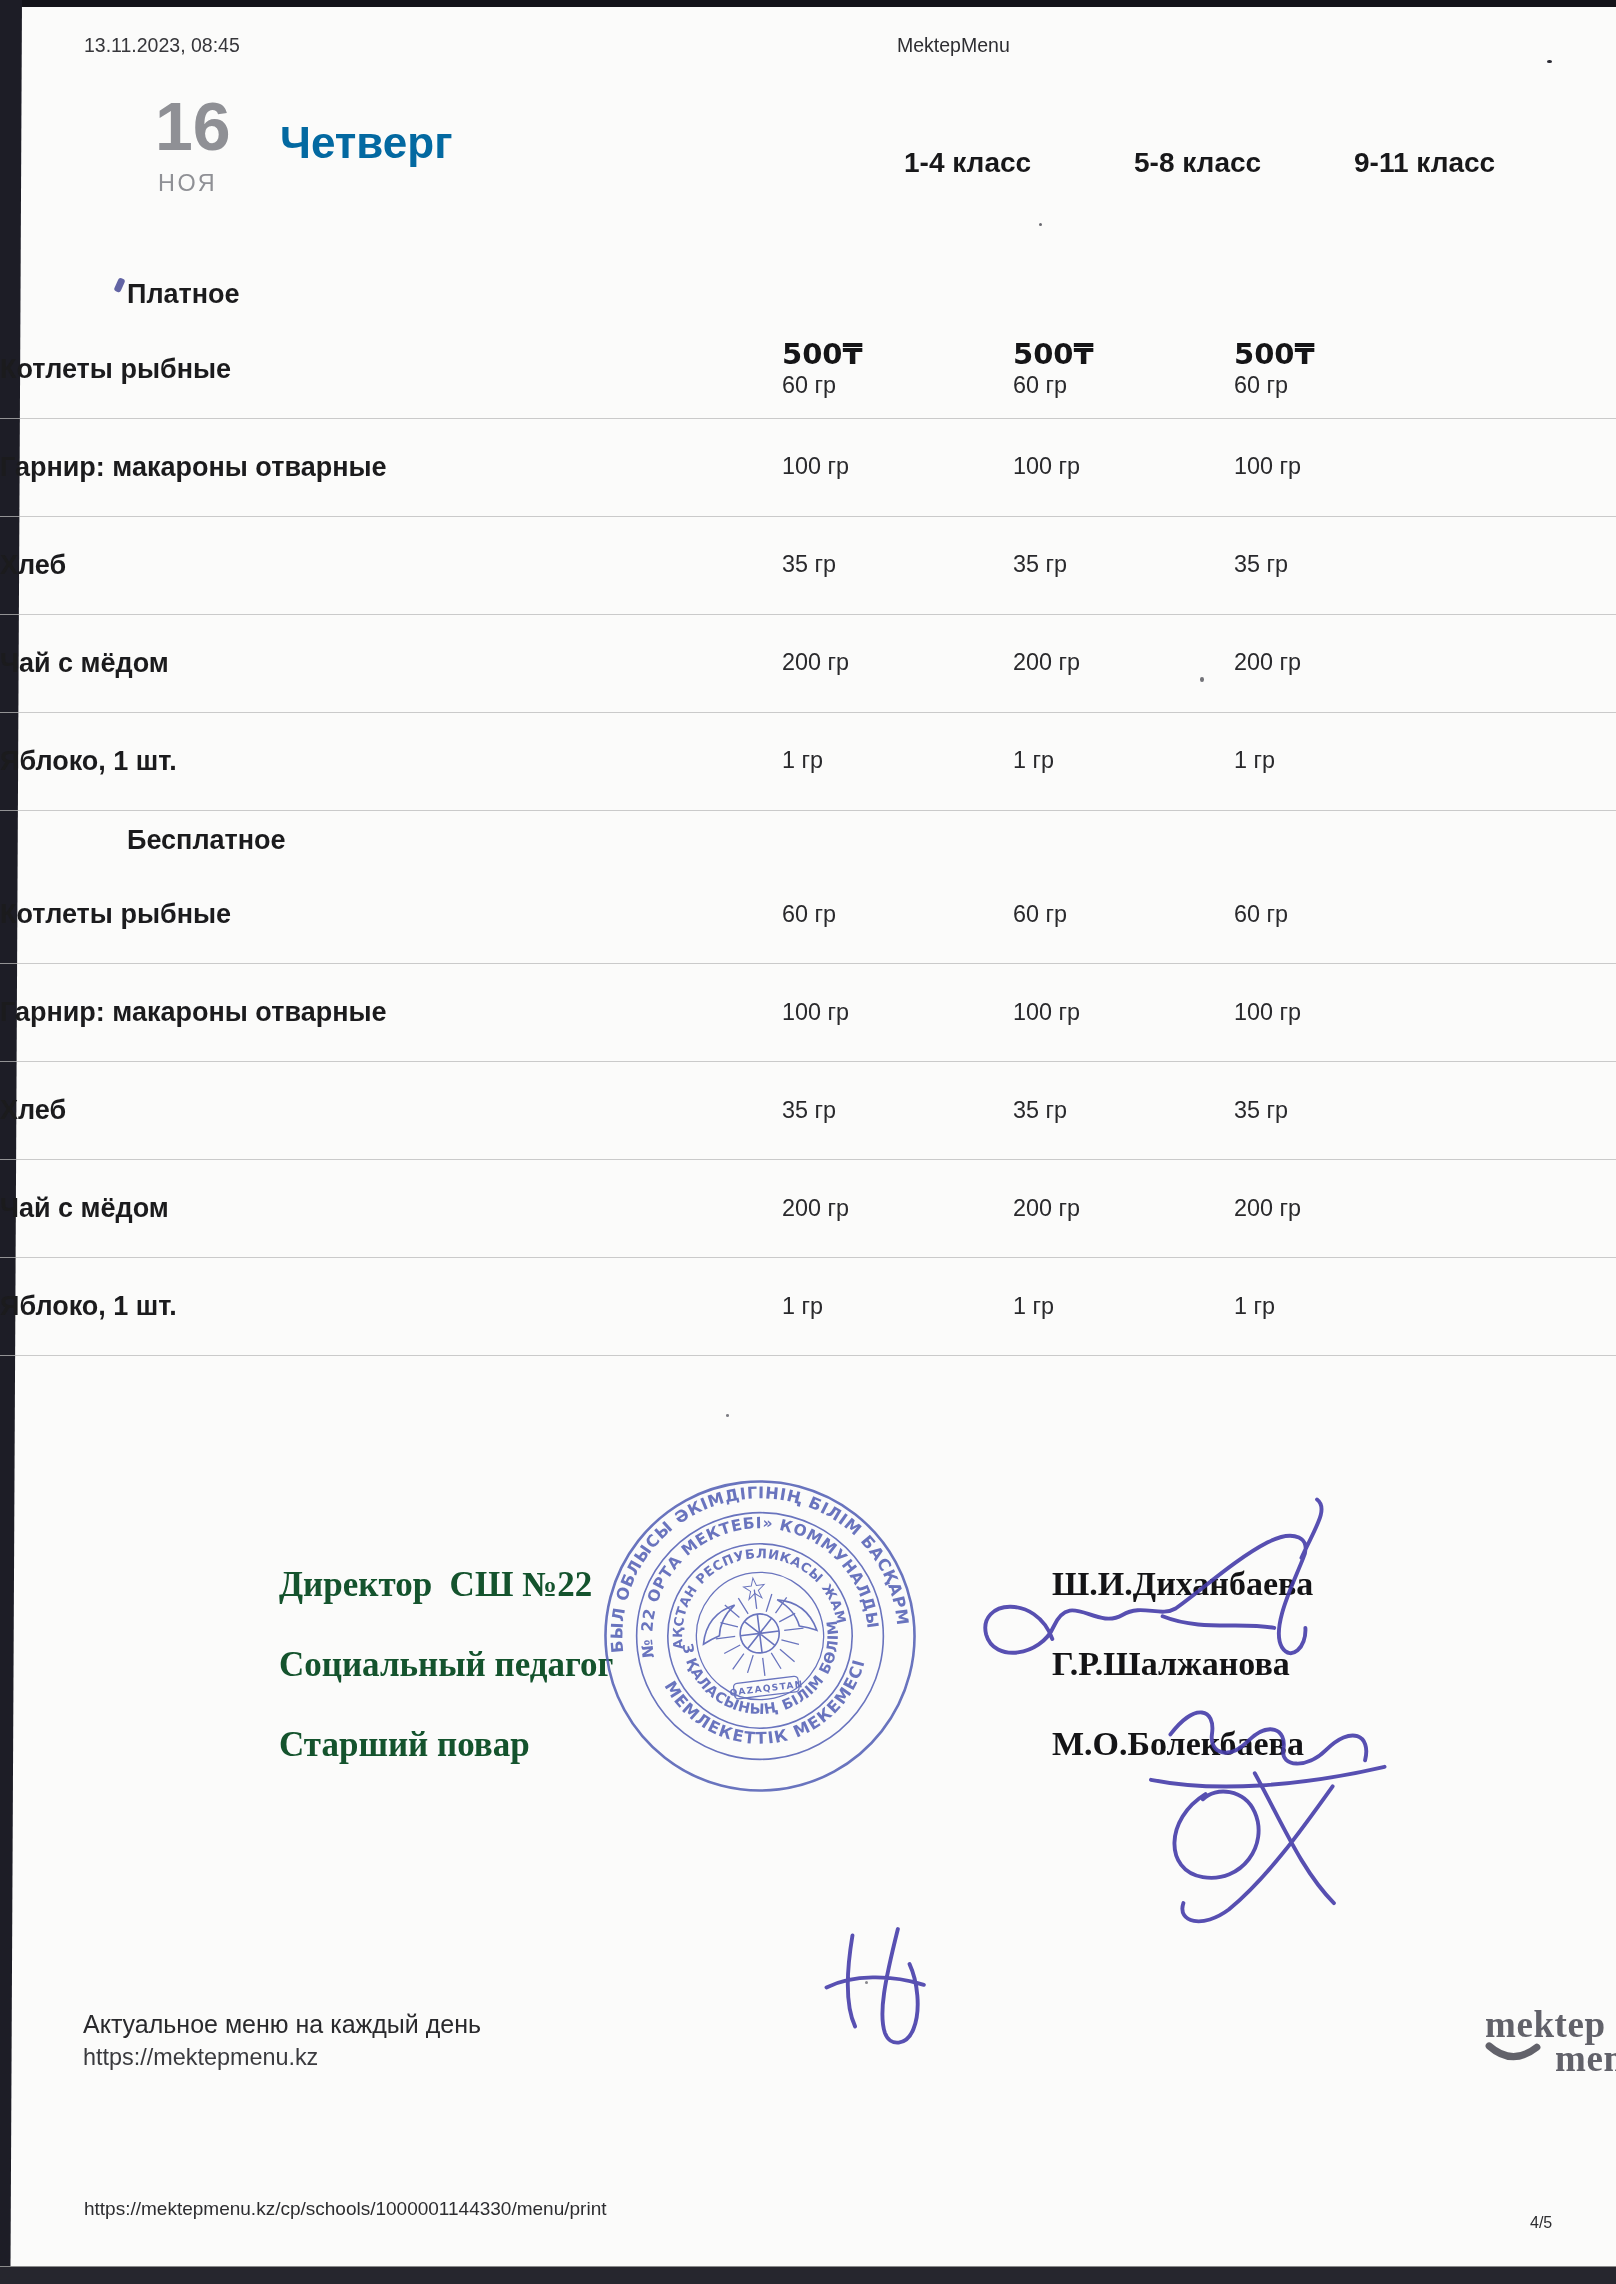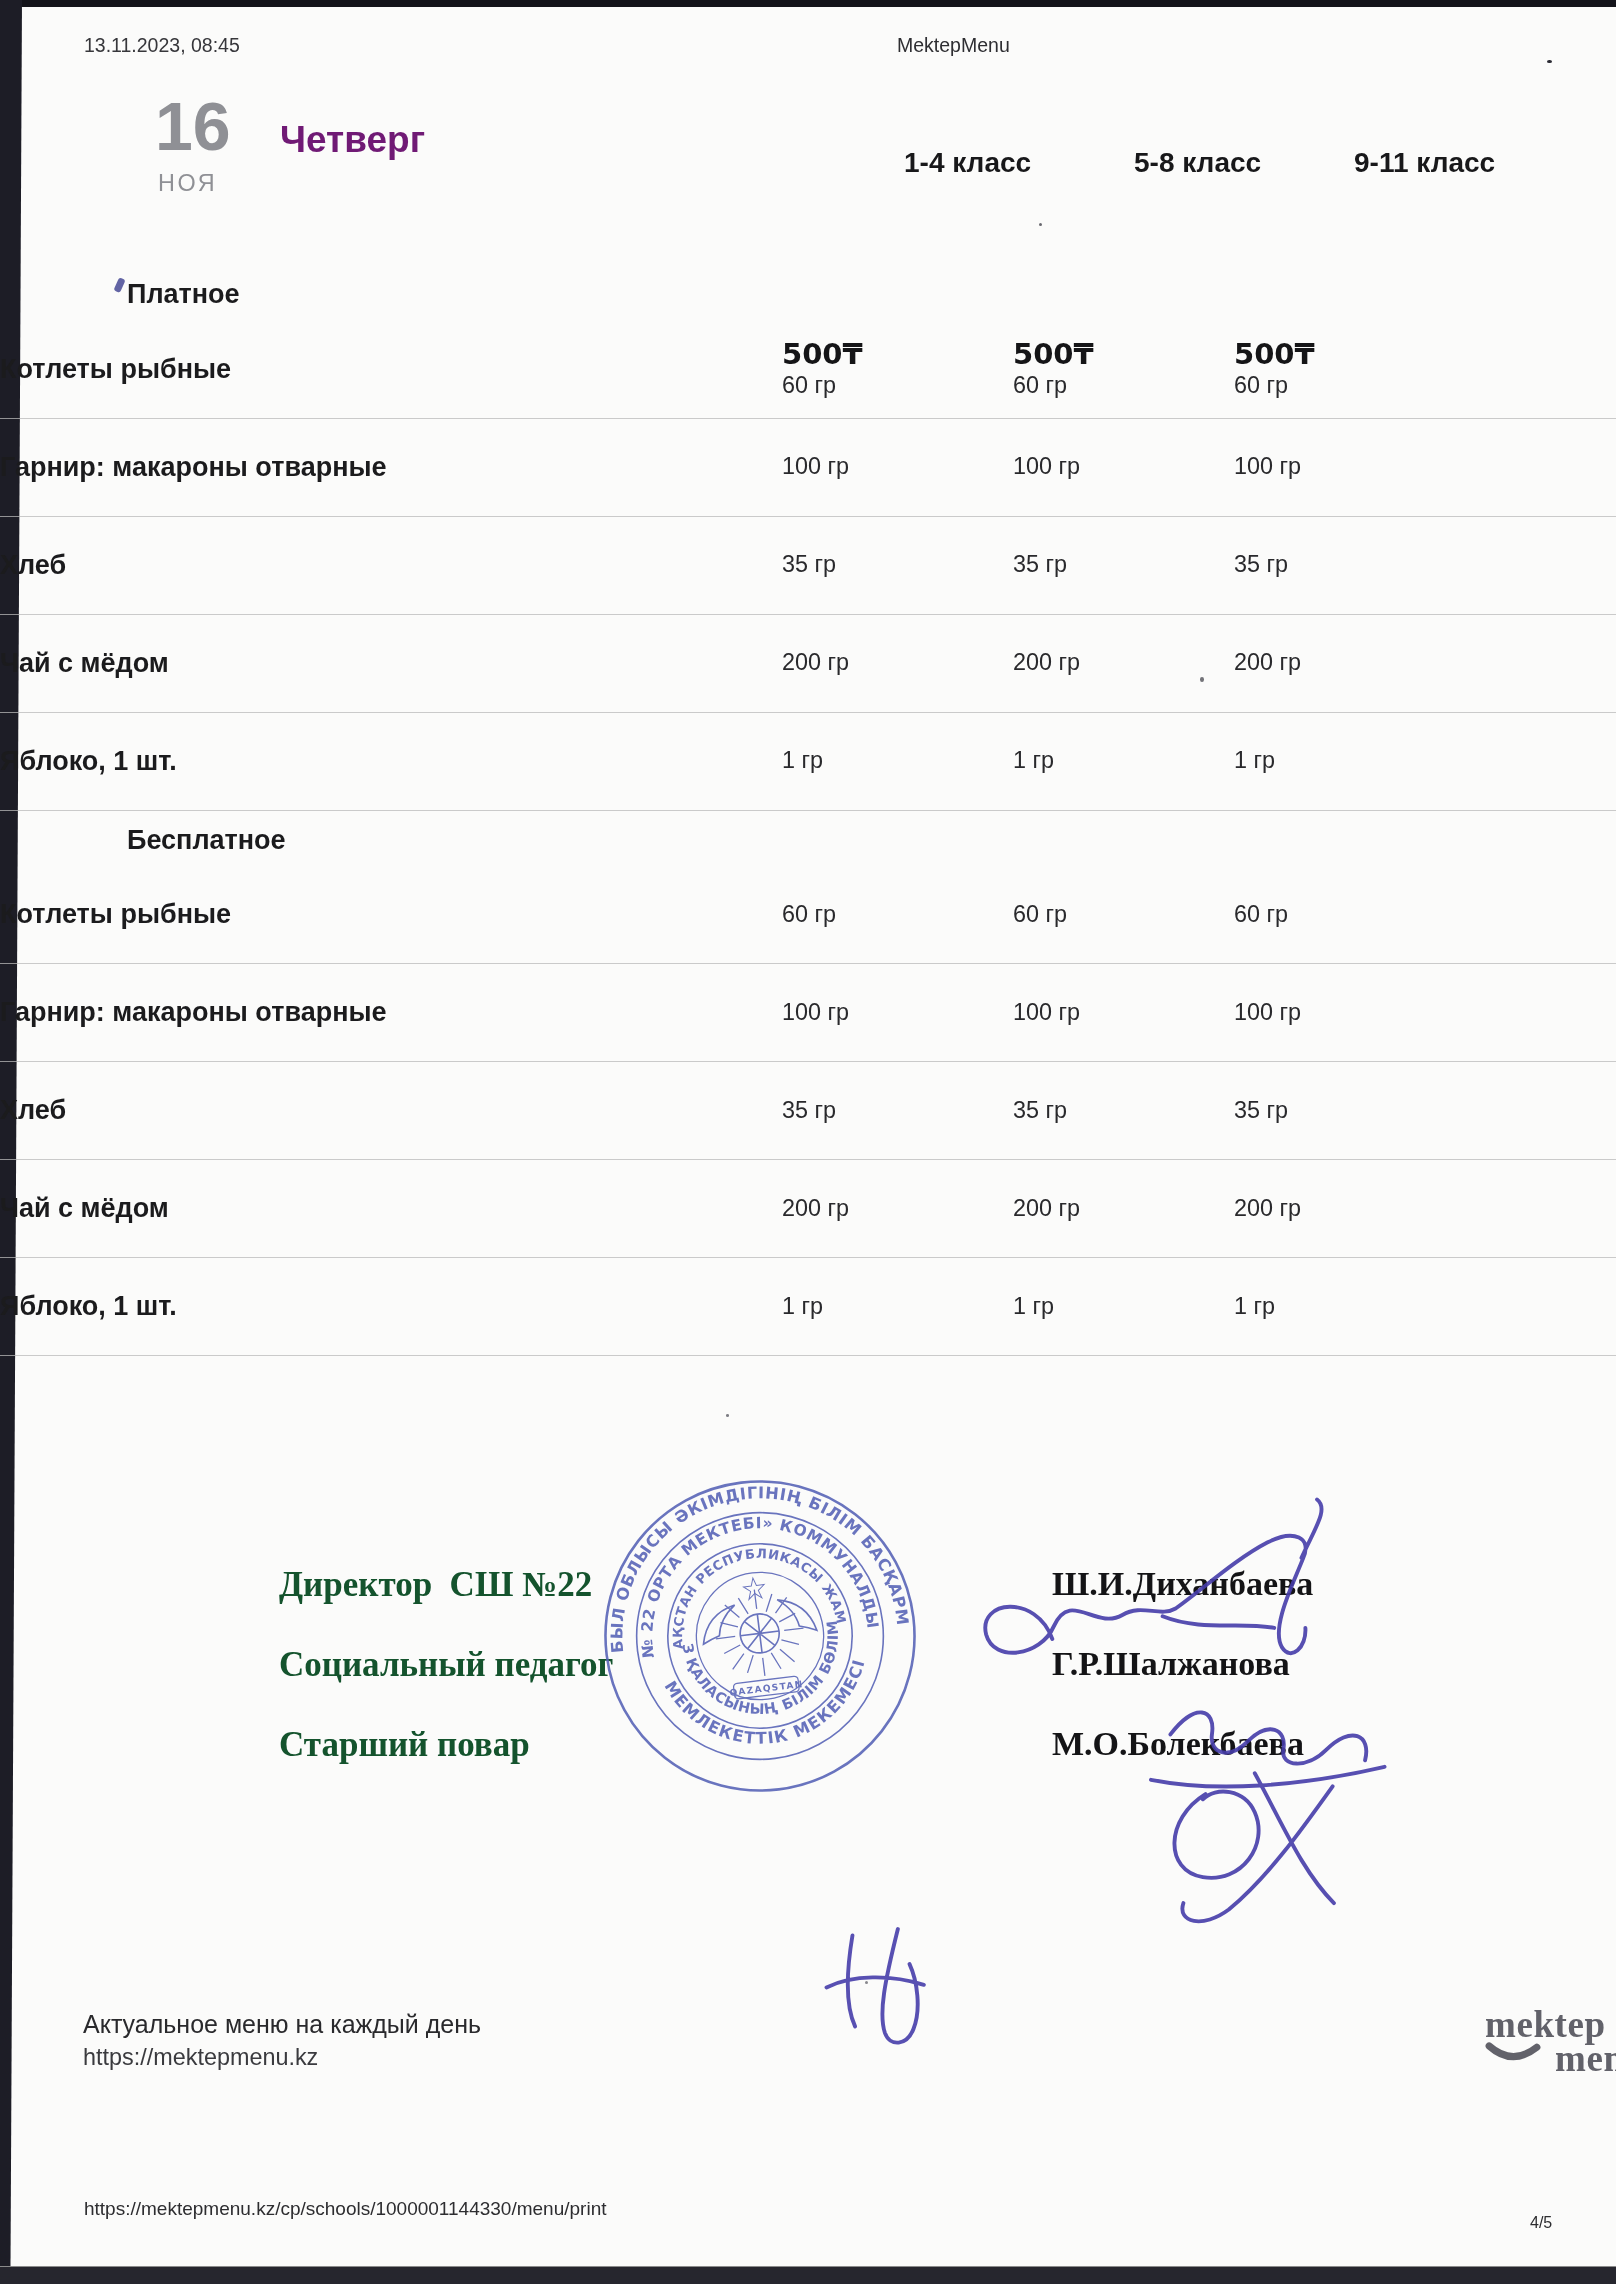--- a/index.html
+++ b/index.html
@@ -10,21 +10,21 @@
   .edge-left{position:absolute;left:0;top:0;width:22px;height:2284px;background:#1d1d26;
              clip-path:polygon(0 0,22px 0,10.4px 100%,0 100%);}
   .edge-bottom{position:absolute;left:0;bottom:0;width:1617px;height:17px;background:#26262e;
                border-top:1.3px solid #8b8b8b;}
   
   .timestamp{position:absolute;left:84px;top:34px;font-size:19.5px;color:#37373b;}
   .app-title{position:absolute;left:897px;top:34px;font-size:19.5px;color:#2e2e32;}
   
   .day-num{position:absolute;left:155px;top:92px;font-size:68px;font-weight:700;color:#8f9095;line-height:1;}
   .day-month{position:absolute;left:158px;top:170px;font-size:23.4px;color:#8f9095;letter-spacing:2.6px;font-weight:500;}
-  .weekday{position:absolute;left:280px;top:121px;font-size:37px;font-weight:700;color:#701a75;line-height:1;}
+  .weekday{position:absolute;left:280px;top:121px;font-size:44px;font-weight:700;color:#0369a1;line-height:1;}
   .class-col{position:absolute;top:147px;font-size:28px;font-weight:700;color:#18181a;}
   .class-col.c0{left:904px;} .class-col.c1{left:1134px;text-align:right;} .class-col.c2{left:1354px;}
   
   .menu{position:absolute;left:0;top:265px;width:1617px;}
   .section-title{padding:14.3px 0 10.4px 127px;font-size:27px;font-weight:700;color:#1b1b1d;position:relative;}
   .menu-row{display:grid;grid-template-columns:782px 231px 221px 1fr;
             min-height:97px;align-items:center;border-bottom:1.3px solid rgba(185,185,185,.75);}
   .dish-name{font-size:27px;font-weight:700;color:#1b1b1d;padding-right:26px;}
   .value-cell{display:flex;flex-direction:column;justify-content:center;}
   .price{font-family:"DejaVu Sans","Liberation Sans",sans-serif;font-size:29px;font-weight:700;color:#151517;line-height:1.05;}

